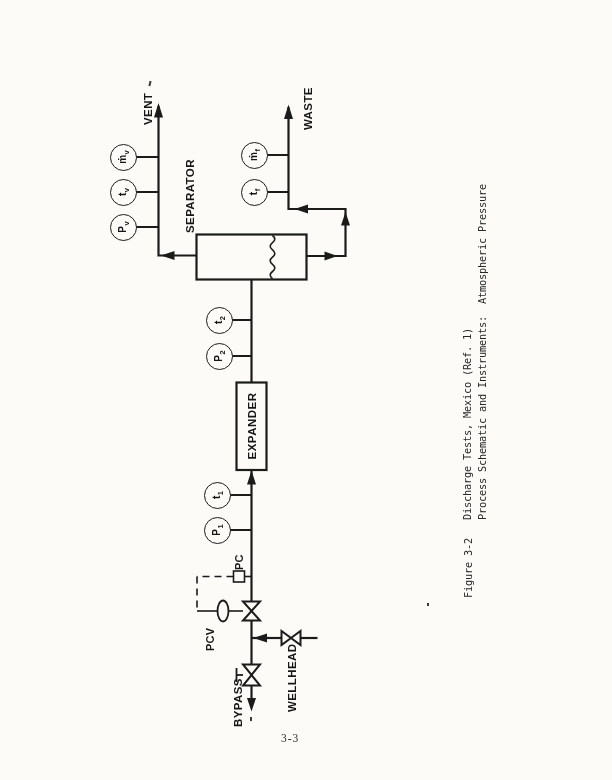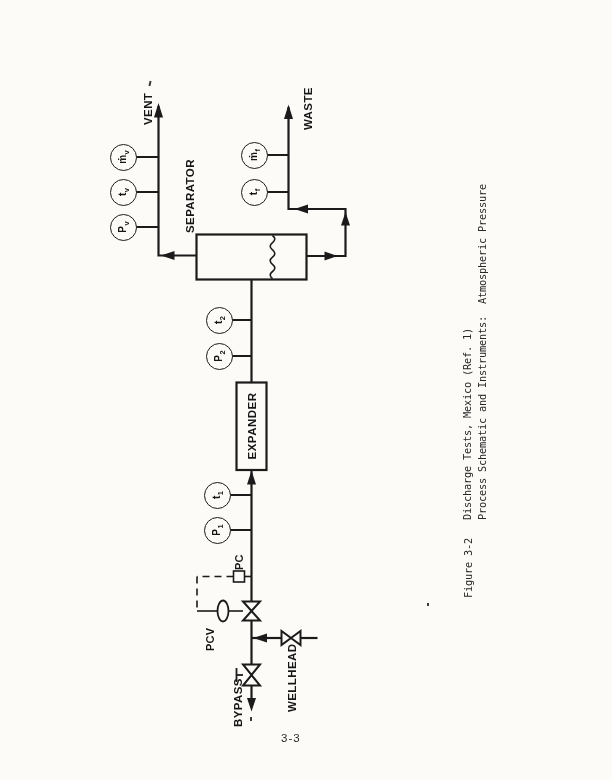--- a/index.html
+++ b/index.html
@@ -47,21 +47,21 @@
     position:absolute; display:flex; align-items:center; justify-content:center;
   }
   .boxlabel > span {
     transform:rotate(-90deg); white-space:nowrap;
     font-family:"Liberation Sans", sans-serif; font-weight:bold;
     font-size:11.5px; letter-spacing:0.5px; color:#161616;
   }
 
   .pagenum {
     position:absolute; left:281px; top:732px;
-    font-family:Liberation Sans, sans-serif;
+    font-family:Liberation Serif, serif;
     font-size:11.5px; letter-spacing:1px; color:#2a2a2a;text-align:right;
   }
 
   .speck { position:absolute; background:#3a3a3a; }
 </style>
 </head>
 <body>
 
 <div class="page">
 

